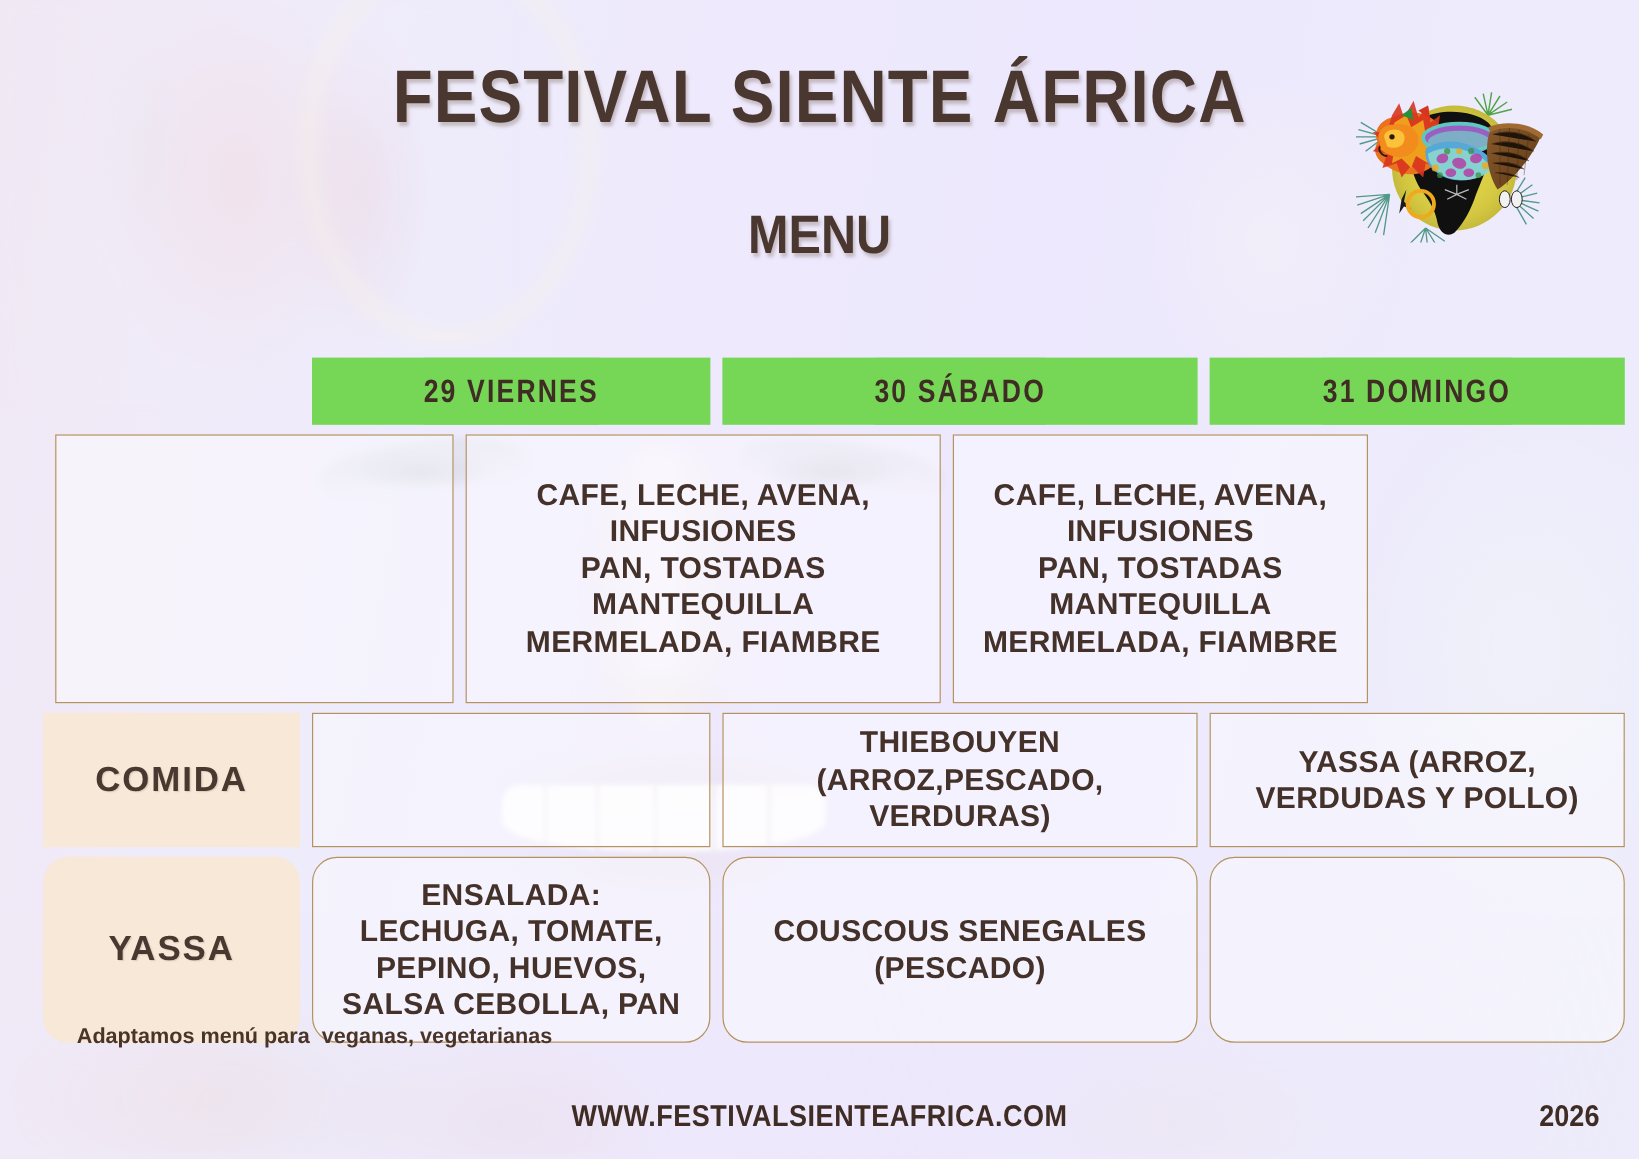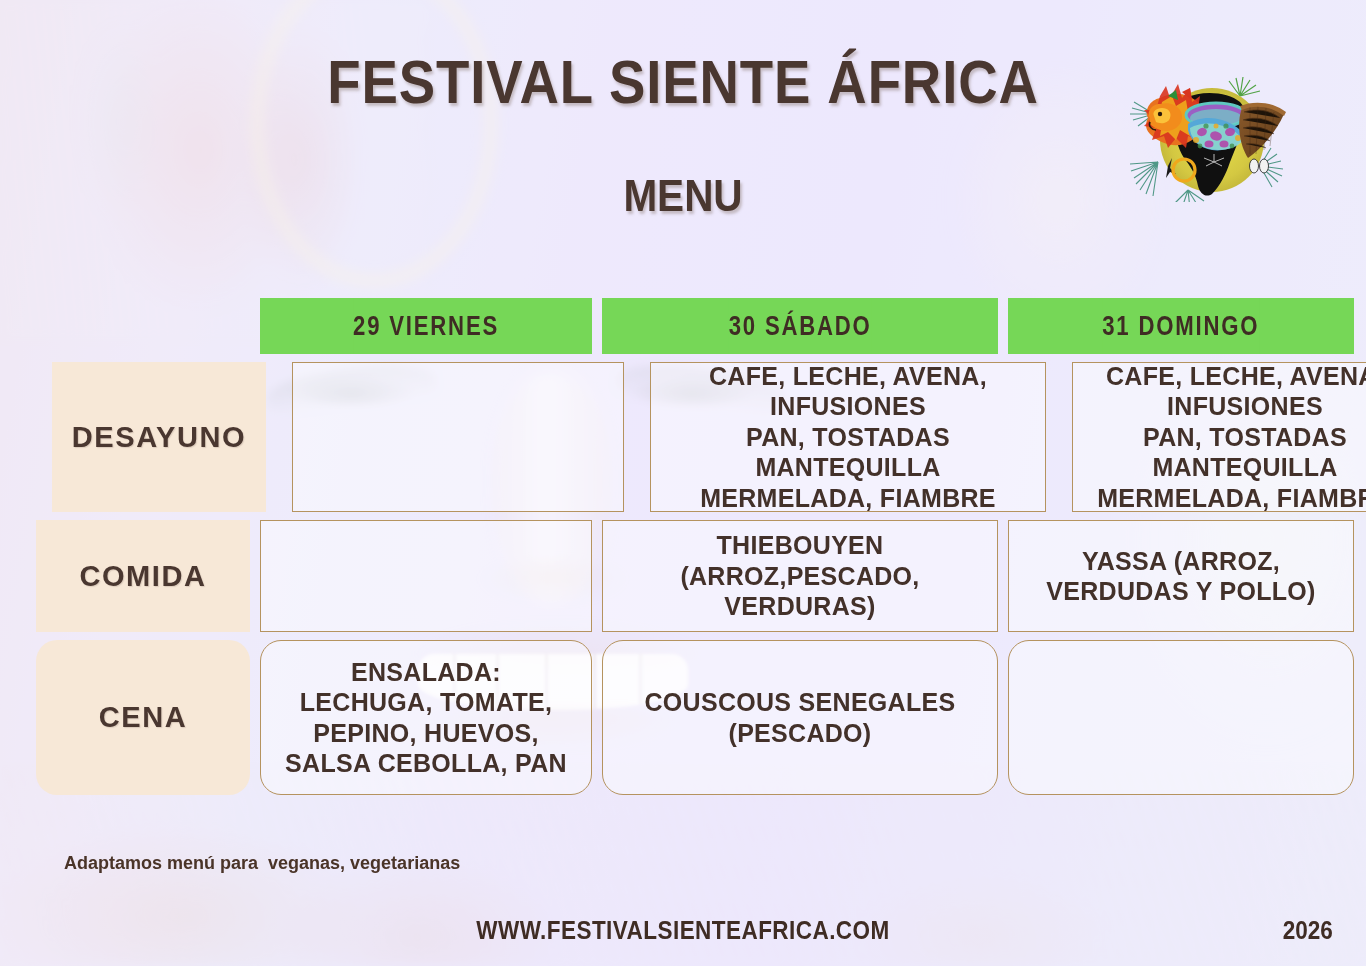--- a/index.html
+++ b/index.html
@@ -254,21 +254,21 @@
     line-height: 1.22;
     color: #4a3730;
     color: #43312a;
     padding: 4px 8px;
     box-sizing: border-box;
     white-space: pre-line;
     letter-spacing: 0.3px;
     transform: none;
   }
 
-  .r-breakfast .rowlabel, .r-breakfast .cell { height: 150px; margin-left: 16px; }
+  .r-breakfast .rowlabel, .r-breakfast .cell { height: 224px; }
   .r-lunch    .rowlabel, .r-lunch    .cell { height: 112px; }
   .r-dinner   .rowlabel, .r-dinner   .cell { height: 155px; border-radius: 21px; }
 
   
   .note {
     position: absolute;
     left: 64px; top: 853px;
     font-family: "Liberation Sans", sans-serif;
     font-weight: bold;
     font-size: 18px;
@@ -453,21 +453,20 @@
         <div class="cell-c2 hdr-wrap">
           <div class="hdr">30 SÁBADO</div>
         </div>
         <div class="gap"></div>
         <div class="cell-c3 hdr-wrap">
           <div class="hdr">31 DOMINGO</div>
         </div>
       </div>
 
       <div class="row r-breakfast">
-        <div class="cell-label-col rowlabel">DESAYUNO</div>
         <div class="gap"></div>
         <div class="cell-c1 cell"></div>
         <div class="gap"></div>
         <div class="cell-c2 cell">CAFE, LECHE, AVENA,
 INFUSIONES
 PAN, TOSTADAS
 MANTEQUILLA
 MERMELADA, FIAMBRE</div>
         <div class="gap"></div>
         <div class="cell-c3 cell">CAFE, LECHE, AVENA,
@@ -484,21 +483,21 @@
         <div class="gap"></div>
         <div class="cell-c2 cell">THIEBOUYEN
 (ARROZ,PESCADO,
 VERDURAS)</div>
         <div class="gap"></div>
         <div class="cell-c3 cell">YASSA  (ARROZ,
 VERDUDAS Y POLLO)</div>
       </div>
 
       <div class="row r-dinner">
-        <div class="cell-label-col rowlabel">CENA</div>
+        <div class="cell-label-col rowlabel">YASSA</div>
         <div class="gap"></div>
         <div class="cell-c1 cell">ENSALADA:
 LECHUGA, TOMATE,
 PEPINO, HUEVOS,
 SALSA CEBOLLA, PAN</div>
         <div class="gap"></div>
         <div class="cell-c2 cell">COUSCOUS SENEGALES
 (PESCADO)</div>
         <div class="gap"></div>
         <div class="cell-c3 cell"></div>

